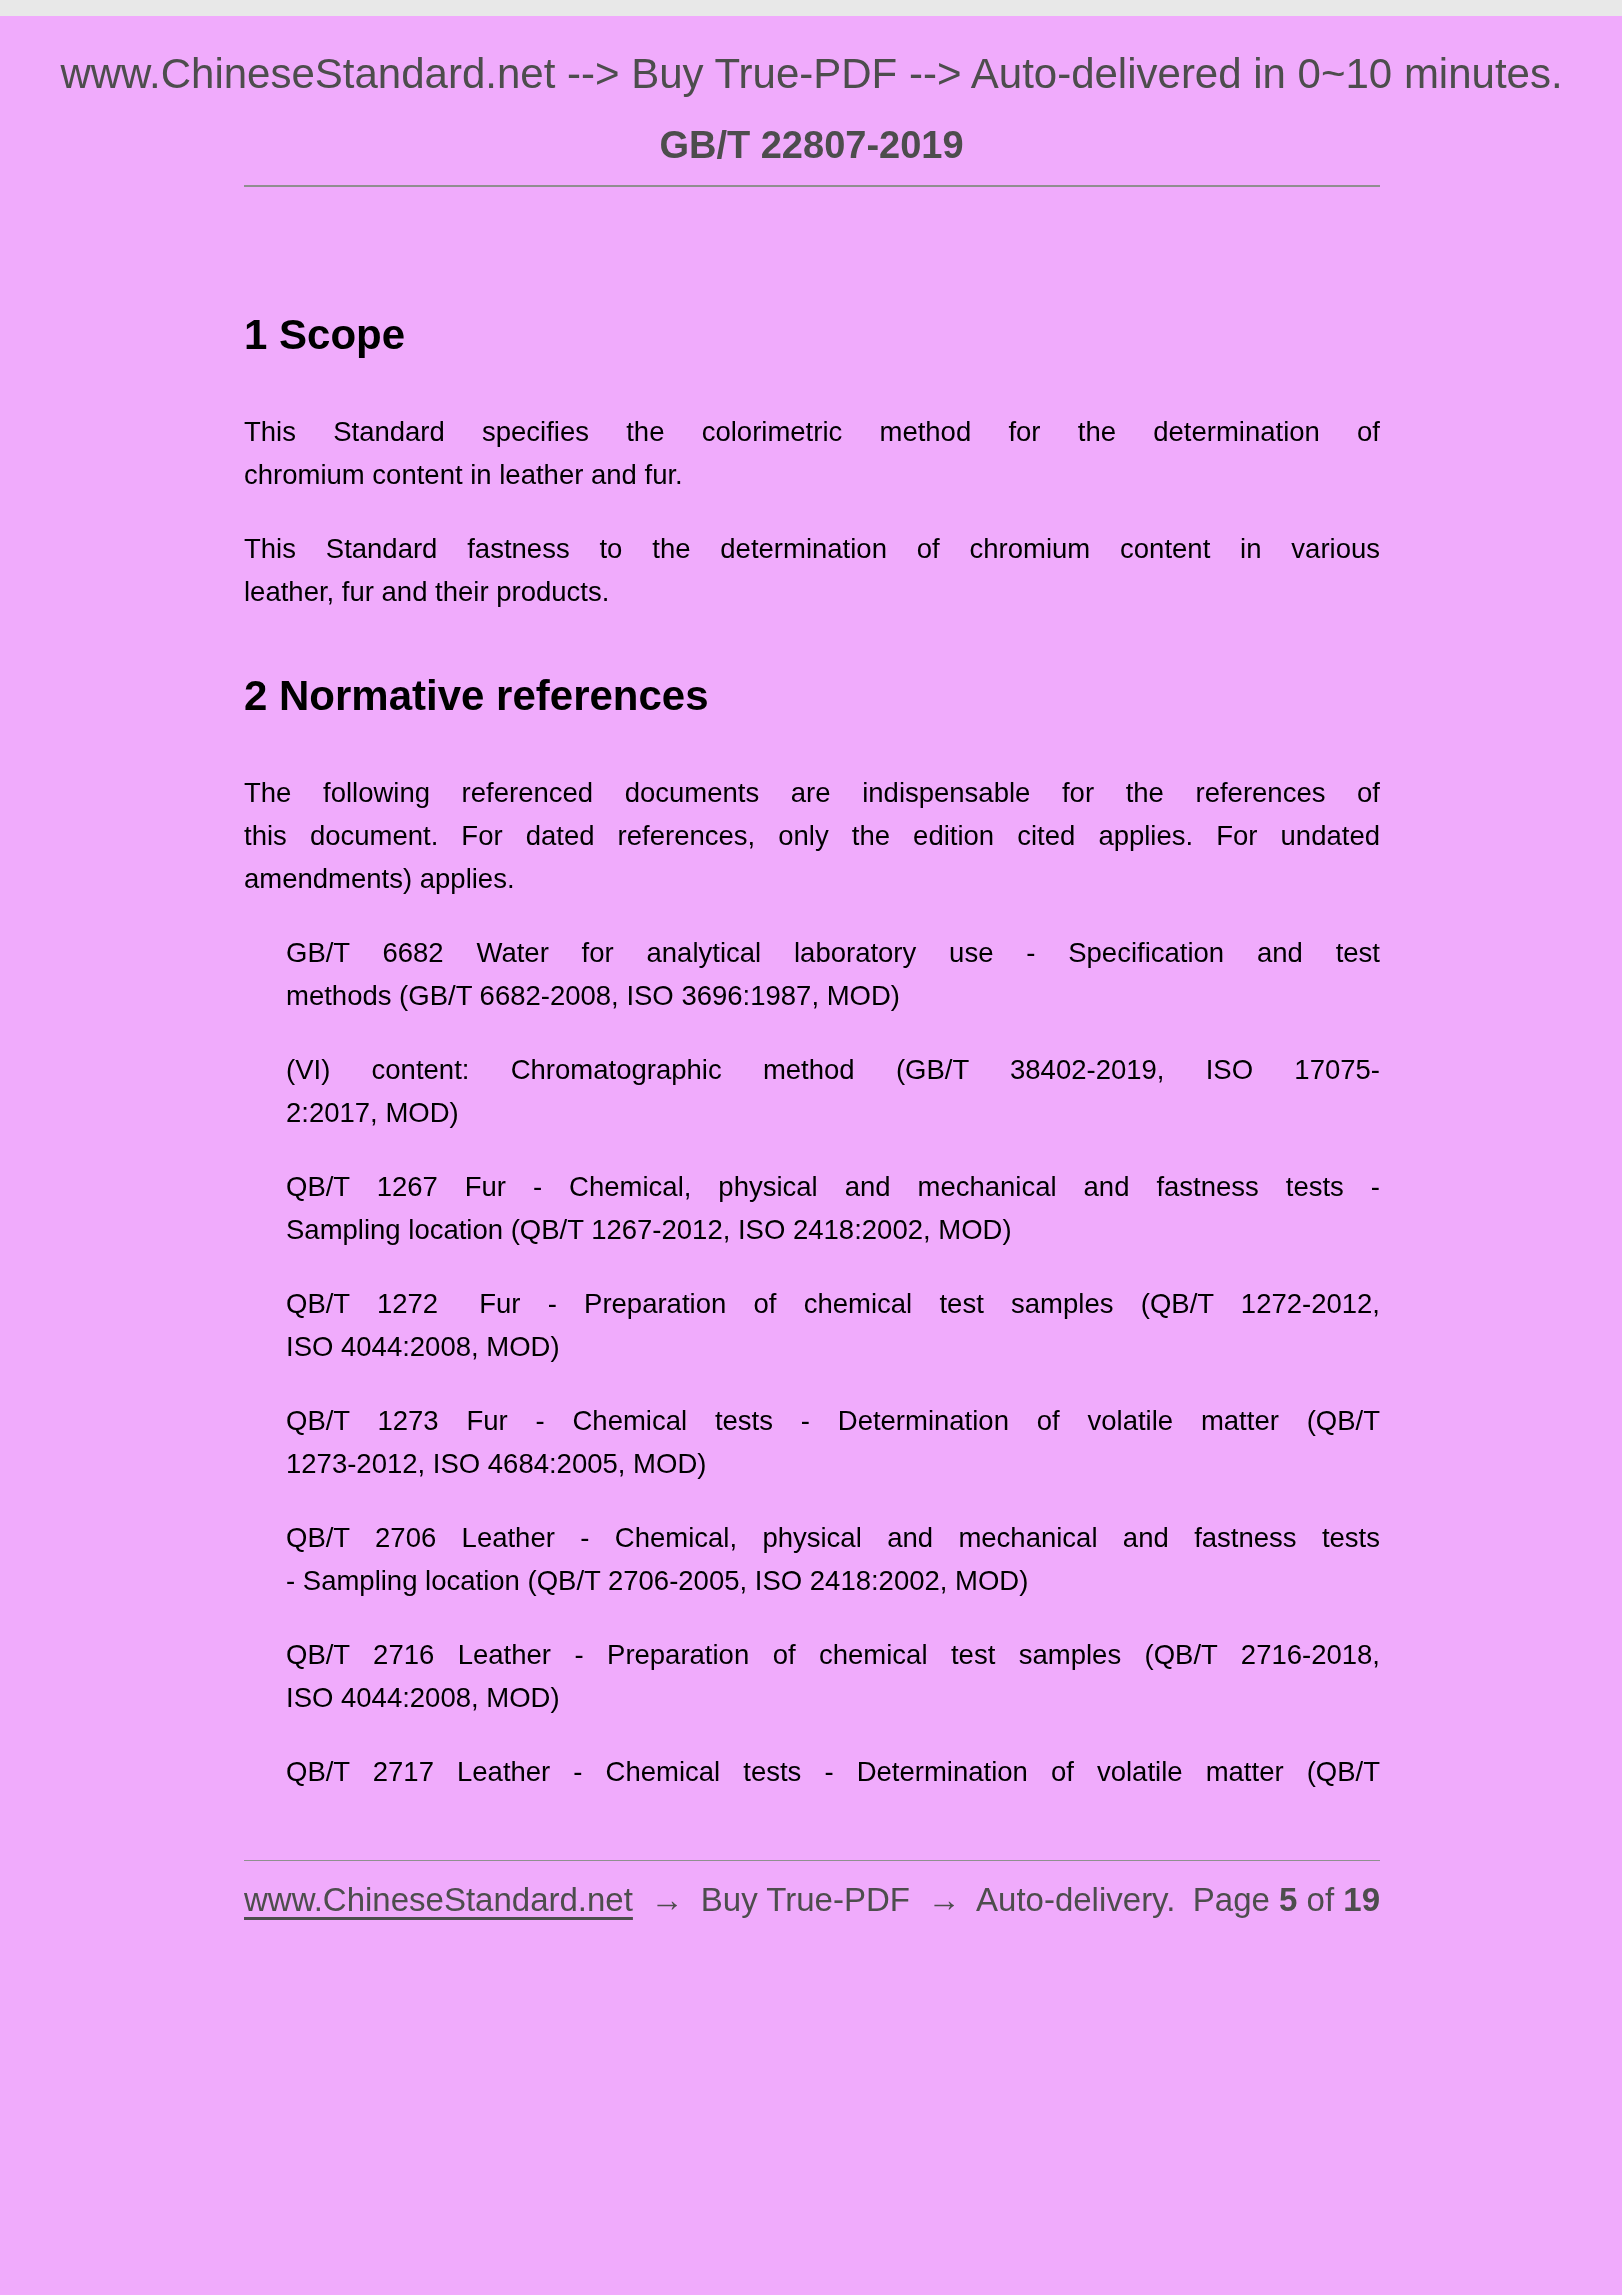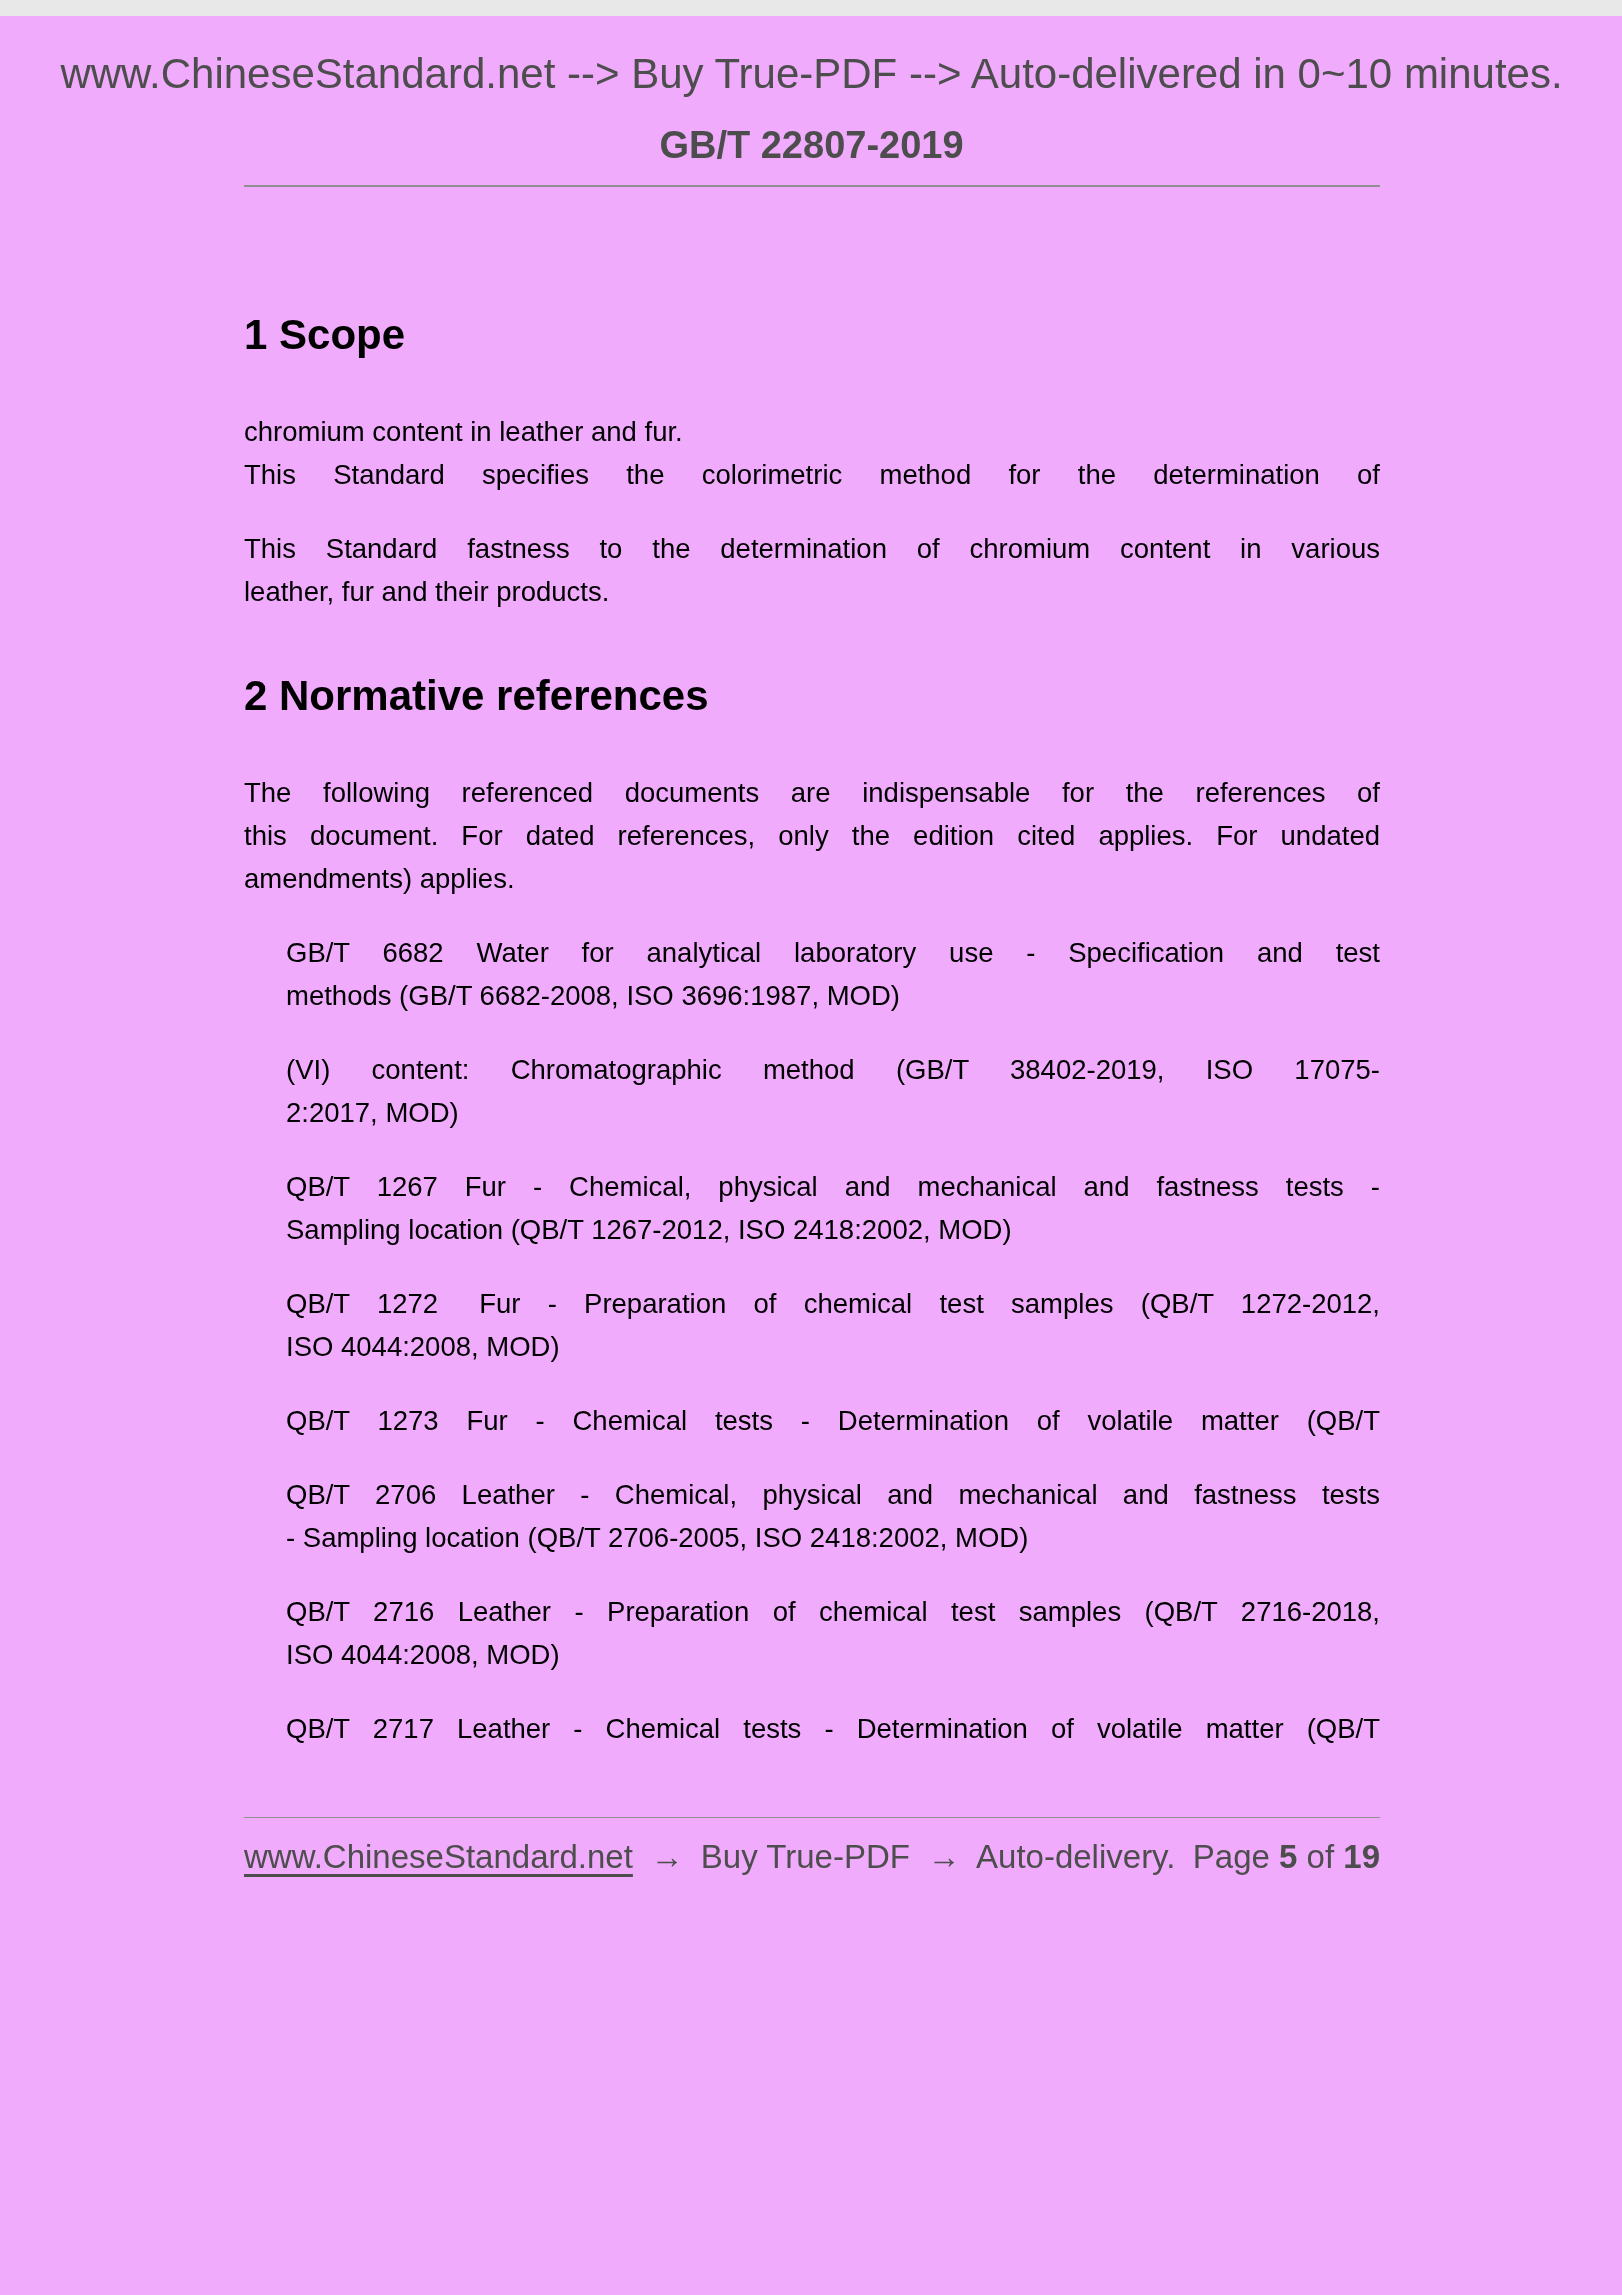--- a/index.html
+++ b/index.html
@@ -92,22 +92,22 @@
 
   <div class="content">
 
     <hr class="rule-top">
 
 
     <div id="sections-root">
         <div class="section section-1">
           <h2>1 Scope</h2>
           <div class="para">
+            <div class="line jl">This Standard specifies the colorimetric method for the determination of</div>
             <div class="line">chromium content in leather and fur.</div>
-            <div class="line jl">This Standard specifies the colorimetric method for the determination of</div>
           </div>
           <div class="para">
             <div class="line jl">This Standard fastness to the determination of chromium content in various</div>
             <div class="line">leather, fur and their products.</div>
           </div>
         </div>
         <div class="section section-2">
           <h2>2 Normative references</h2>
           <div class="para">
             <div class="line jl">The following referenced documents are indispensable for the references of</div>
@@ -125,20 +125,21 @@
           <div class="para indent">
             <div class="line jl">QB/T 1267 Fur - Chemical, physical and mechanical and fastness tests -</div>
             <div class="line">Sampling location (QB/T 1267-2012, ISO 2418:2002, MOD)</div>
           </div>
           <div class="para indent">
             <div class="line jl">QB/T 1272  Fur - Preparation of chemical test samples (QB/T 1272-2012,</div>
             <div class="line">ISO 4044:2008, MOD)</div>
           </div>
           <div class="para indent">
             <div class="line jl">QB/T 1273 Fur - Chemical tests - Determination of volatile matter (QB/T</div>
+            <div class="line">1273-2012, ISO 4684:2005, MOD)</div>
           </div>
           <div class="para indent">
             <div class="line jl">QB/T 2706 Leather - Chemical, physical and mechanical and fastness tests</div>
             <div class="line">- Sampling location (QB/T 2706-2005, ISO 2418:2002, MOD)</div>
           </div>
           <div class="para indent">
             <div class="line jl">QB/T 2716 Leather - Preparation of chemical test samples (QB/T 2716-2018,</div>
             <div class="line">ISO 4044:2008, MOD)</div>
           </div>
           <div class="para indent">

